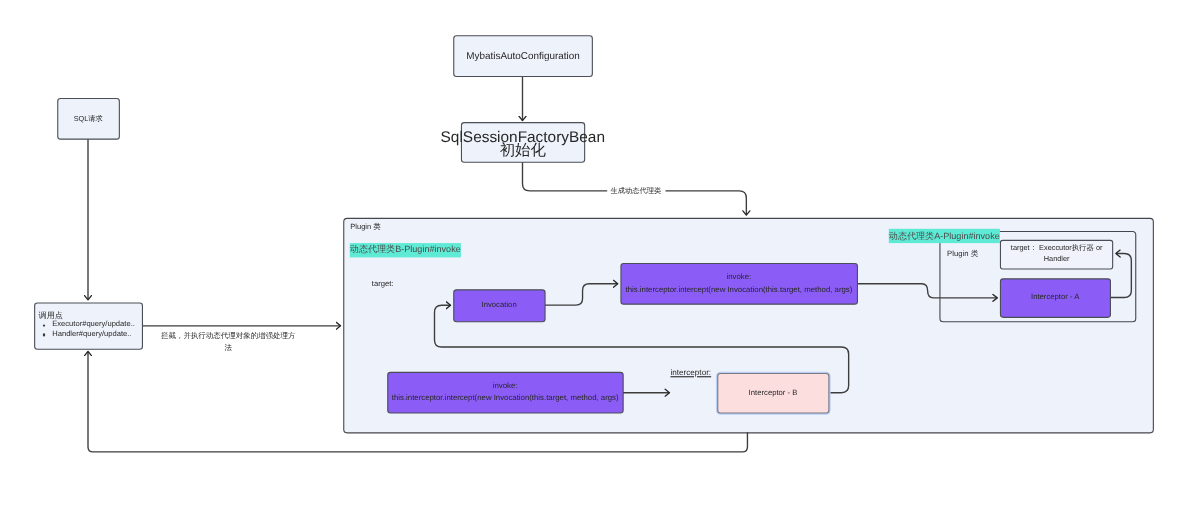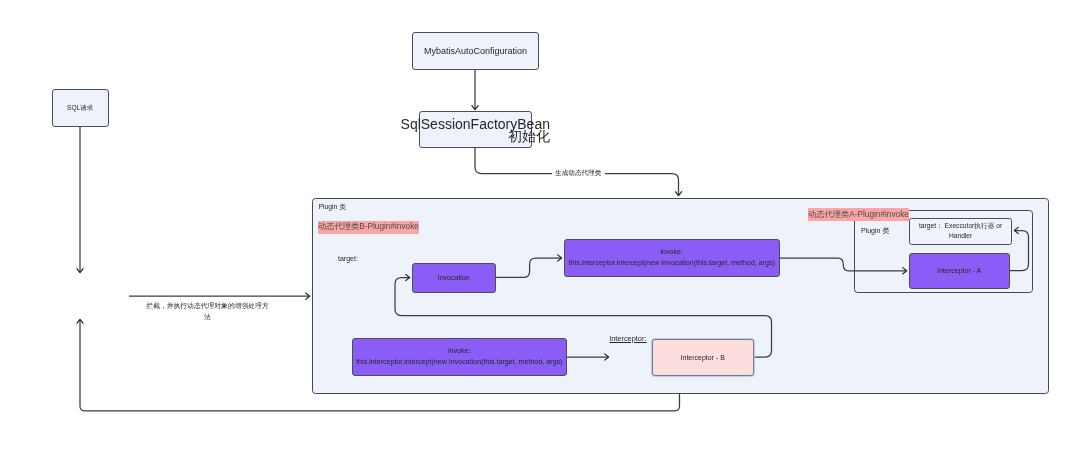--- a/index.html
+++ b/index.html
@@ -3,34 +3,34 @@
 <meta charset="utf-8">
 <title>Diagram</title>
 <style>
   html,body{margin:0;padding:0;}
   body{width:1080px;height:459px;background:#ffffff;overflow:hidden;
        font-family:"Liberation Sans","DejaVu Sans",sans-serif;}
   #canvas{position:relative;width:1080px;height:459px;}
   svg.layer{position:absolute;left:0;top:0;width:1080px;height:459px;pointer-events:none;}
 
   .node{position:absolute;box-sizing:border-box;display:flex;align-items:center;
-        justify-content:center;text-align:right;color:#272727;}
+        justify-content:center;text-align:center;color:#272727;}
   .blue{background:#eef2fb;border:1.3px solid #4a4e56;border-radius:3px;}
   .pink{background:#8b5cf6;border:1.3px solid #4a4e56;border-radius:3px;}
   .pink-blue{background:#fbdedd;border:1.2px solid #7a7a80;border-radius:3px;
              box-shadow:0 0 0 1.1px #b9cdf5;}
   .plain{background:#f0f3fc;border:1.15px solid #4a4e56;border-radius:2.5px;}
 
   .container{position:absolute;box-sizing:border-box;background:#eef2fb;
              border:1.45px solid #45474c;border-radius:3.5px;}
   .container-inner{position:absolute;box-sizing:border-box;background:transparent;
              border:1.15px solid #45474c;border-radius:3.5px;}
 
   .lbl{position:absolute;color:#272727;white-space:nowrap;}
-  .hl{background:#fca5a5;color:#4c4c4c;}
+  .hl{background:#5eead4;color:#4c4c4c;}
 
   ul.bullets{margin:0;padding:0 0 0 12.5px;list-style:none;}
   ul.bullets li{margin:0;padding:0;position:relative;}
   ul.bullets li::before{content:"";position:absolute;left:-8.3px;top:3.3px;
       width:2.2px;height:2.2px;border-radius:50%;background:#3a3a3a;}
 </style>
 </head>
 <body>
 
 <div id="canvas">
@@ -72,20 +72,27 @@
   </div>
 
   <div class="node blue" style="left:419px;top:111px;width:112.5px;height:36.5px;font-size:14px;line-height:11.8px;padding-top:3px;">
     <span>SqlSessionFactoryBean初始化</span>
   </div>
 
   <div class="node blue" style="left:52px;top:89px;width:56.5px;height:37.5px;font-size:6.6px;padding-top:1px;">
     <span>SQL请求</span>
   </div>
 
+  <div class="node blue" style="left:31px;top:275px;width:98.5px;height:42.5px;display:block;text-align:left;padding:6.5px 4px 0 3px;font-size:6.9px;line-height:8.8px;">
+    <div style="font-size:7.4px;">调用点</div>
+    <ul class="bullets">
+      <li>Executor#query/update..</li>
+      <li>Handler#query/update..</li>
+    </ul>
+  </div>
 
   <div class="lbl" style="left:318.5px;top:203px;font-size:6.8px;line-height:8px;">Plugin 类</div>
   <div class="lbl hl" style="left:318px;top:221px;font-size:8.25px;line-height:12.7px;">动态代理类B-Plugin#invoke</div>
 
   <div class="lbl" style="left:338px;top:255px;font-size:7px;">target:</div>
 
   <div class="node pink" style="left:412px;top:263px;width:83.5px;height:29.5px;font-size:7px;">
     <span>Invocation</span>
   </div>
 

